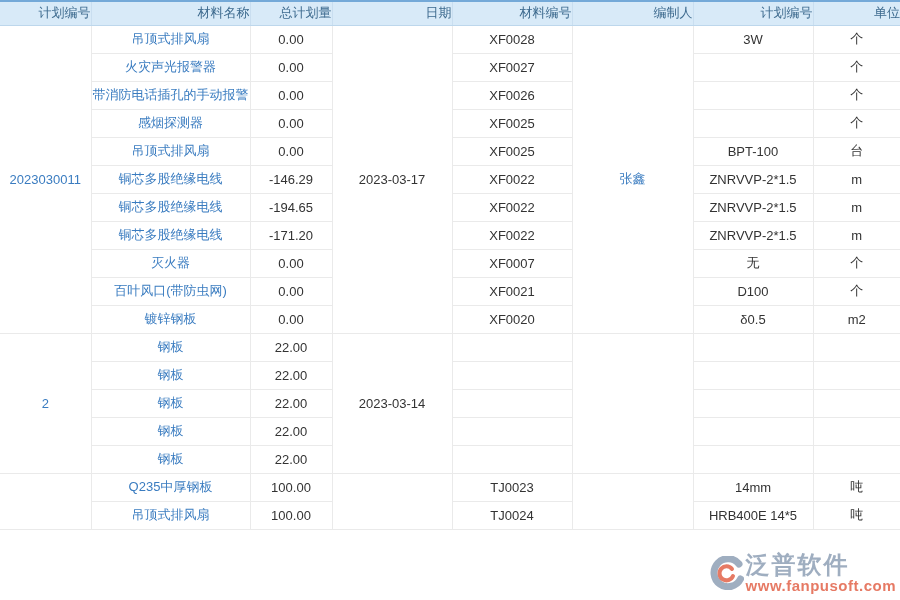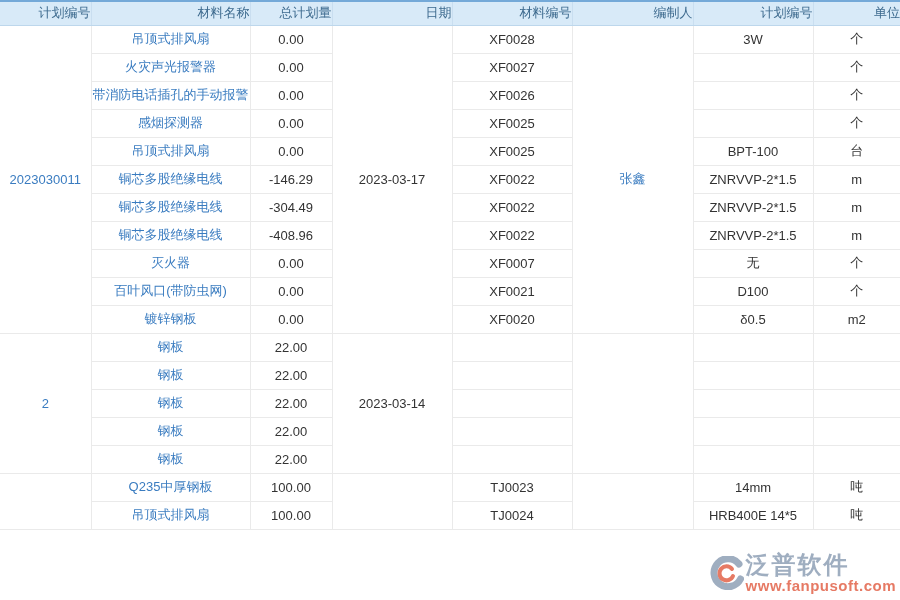--- a/index.html
+++ b/index.html
@@ -153,28 +153,28 @@
         </tr>
         <tr>
           <td class="link">铜芯多股绝缘电线</td>
           <td>-146.29</td>
           <td>XF0022</td>
           <td>ZNRVVP-2*1.5</td>
           <td>m</td>
         </tr>
         <tr>
           <td class="link">铜芯多股绝缘电线</td>
-          <td>-304.49</td>
+          <td>-194.65</td>
           <td>XF0022</td>
           <td>ZNRVVP-2*1.5</td>
           <td>m</td>
         </tr>
         <tr>
           <td class="link">铜芯多股绝缘电线</td>
-          <td>-408.96</td>
+          <td>-171.20</td>
           <td>XF0022</td>
           <td>ZNRVVP-2*1.5</td>
           <td>m</td>
         </tr>
         <tr>
           <td class="link">灭火器</td>
           <td>0.00</td>
           <td>XF0007</td>
           <td>无</td>
           <td>个</td>

